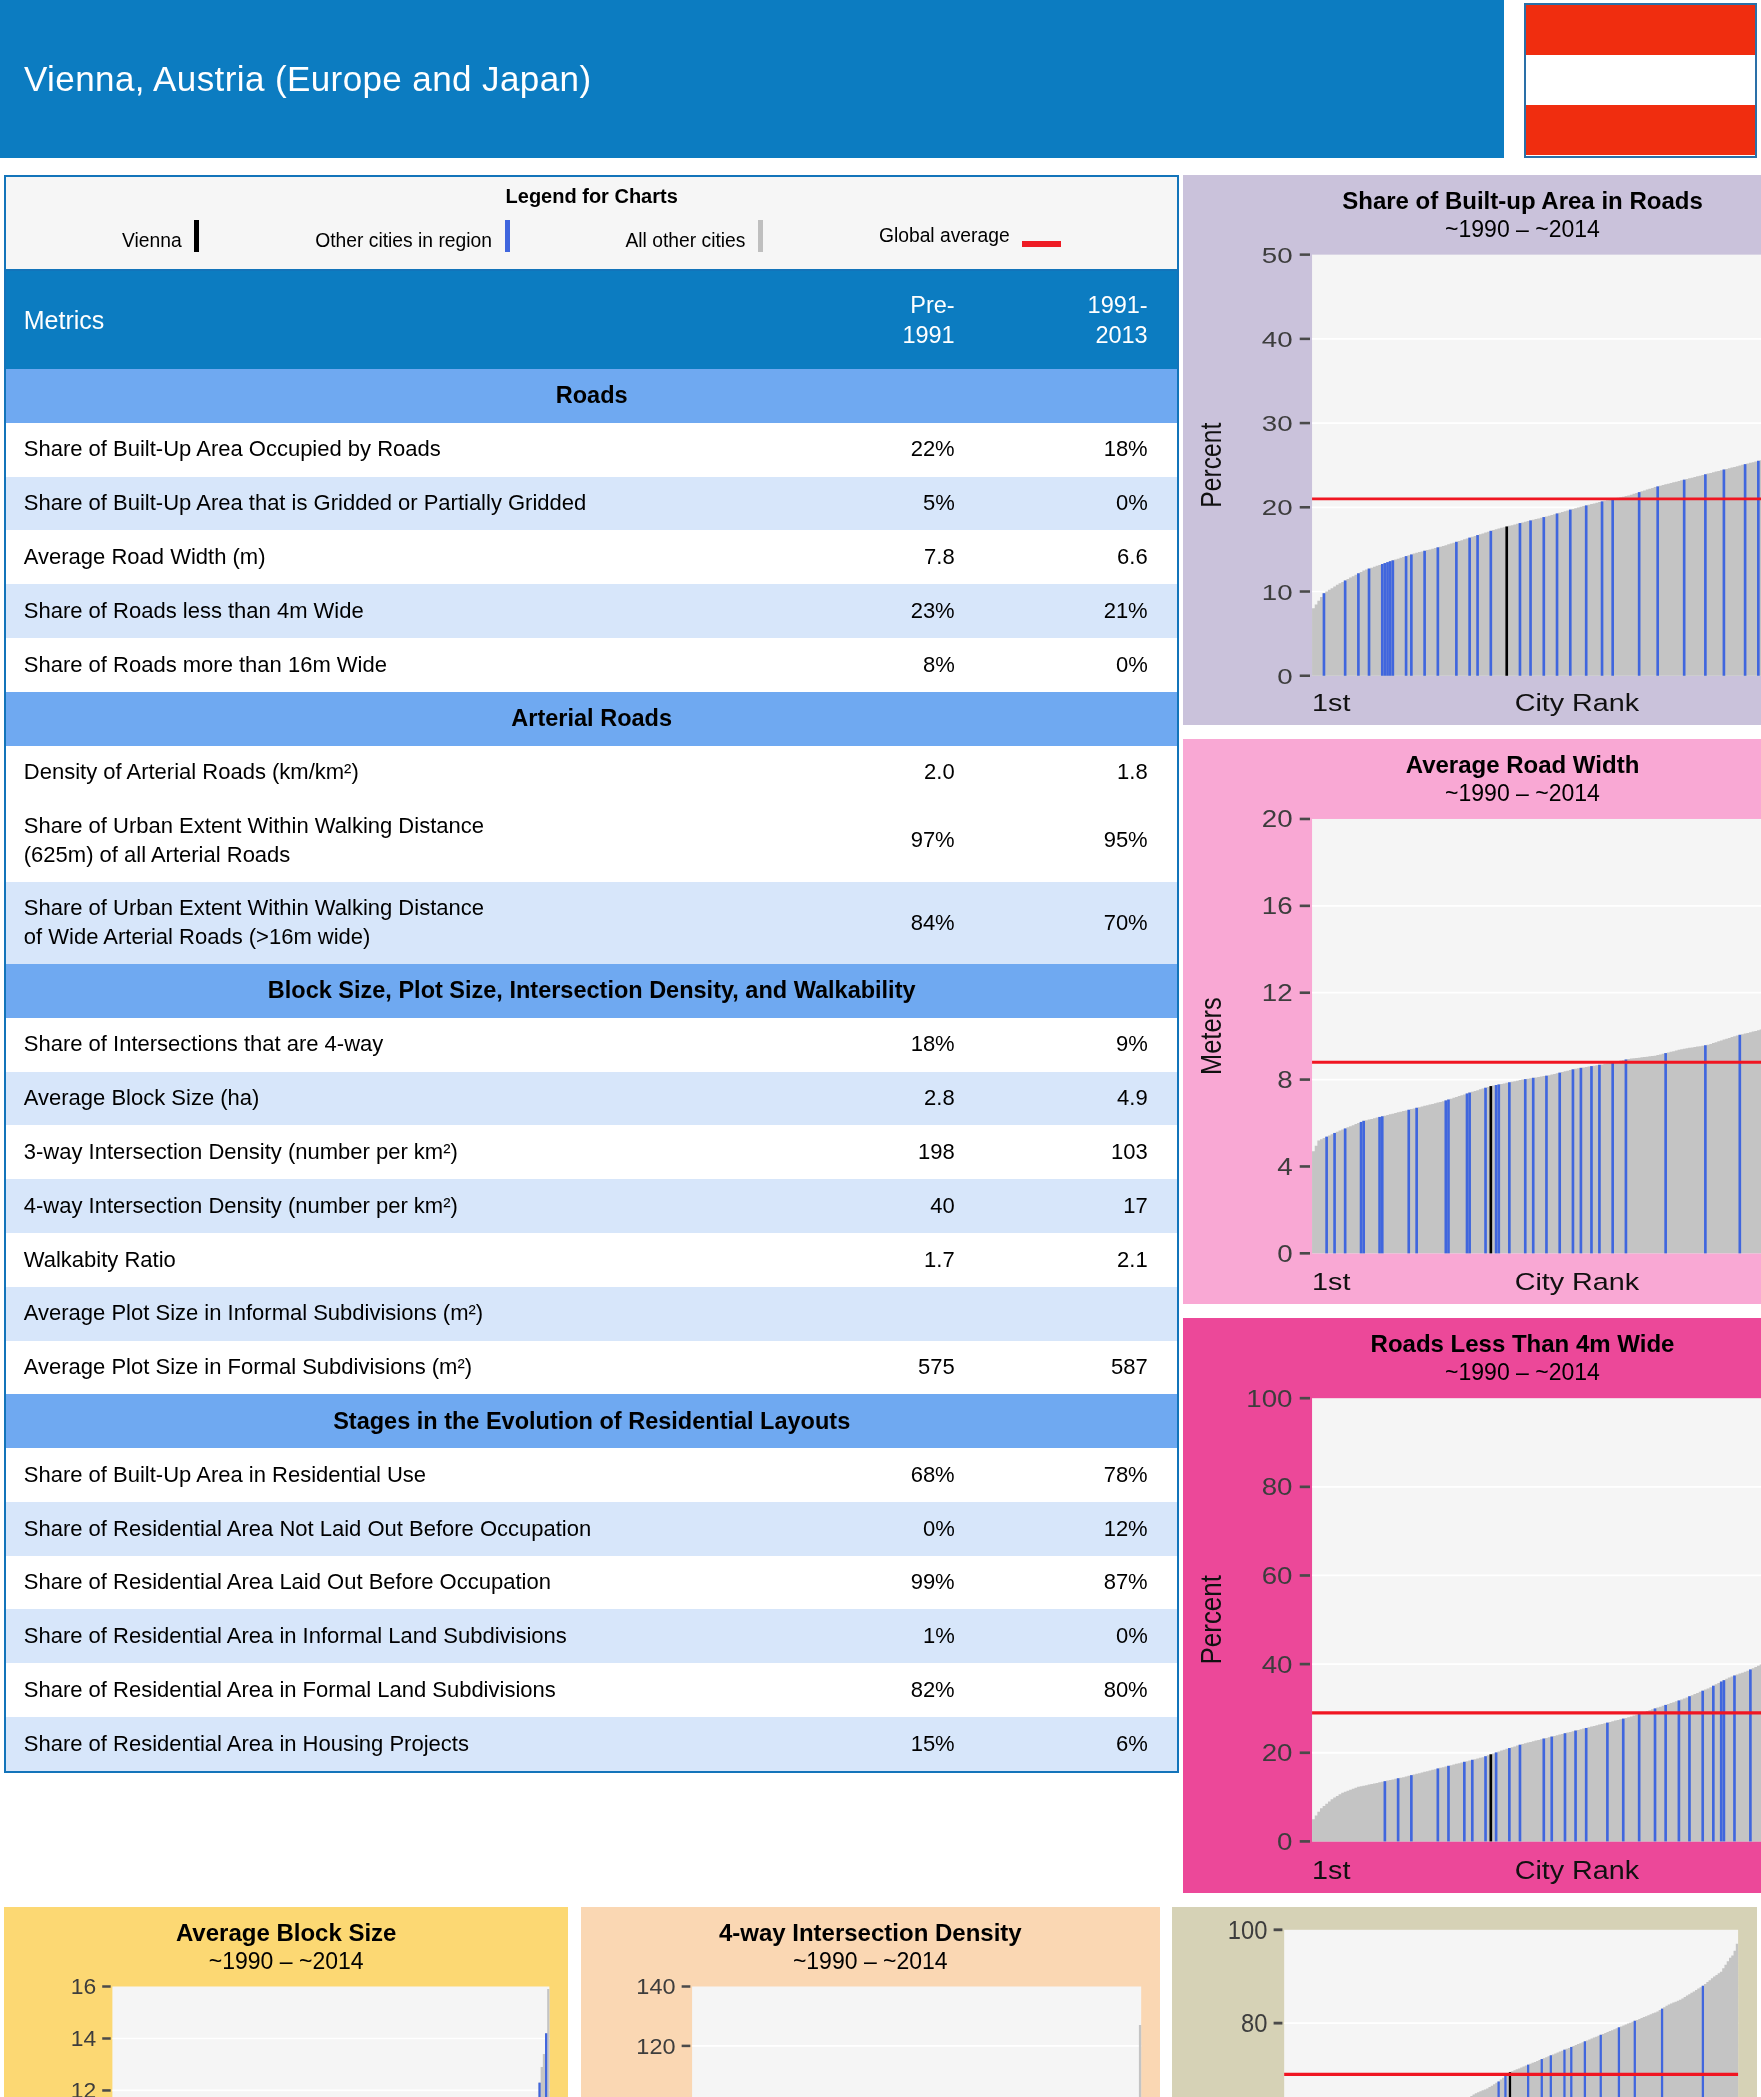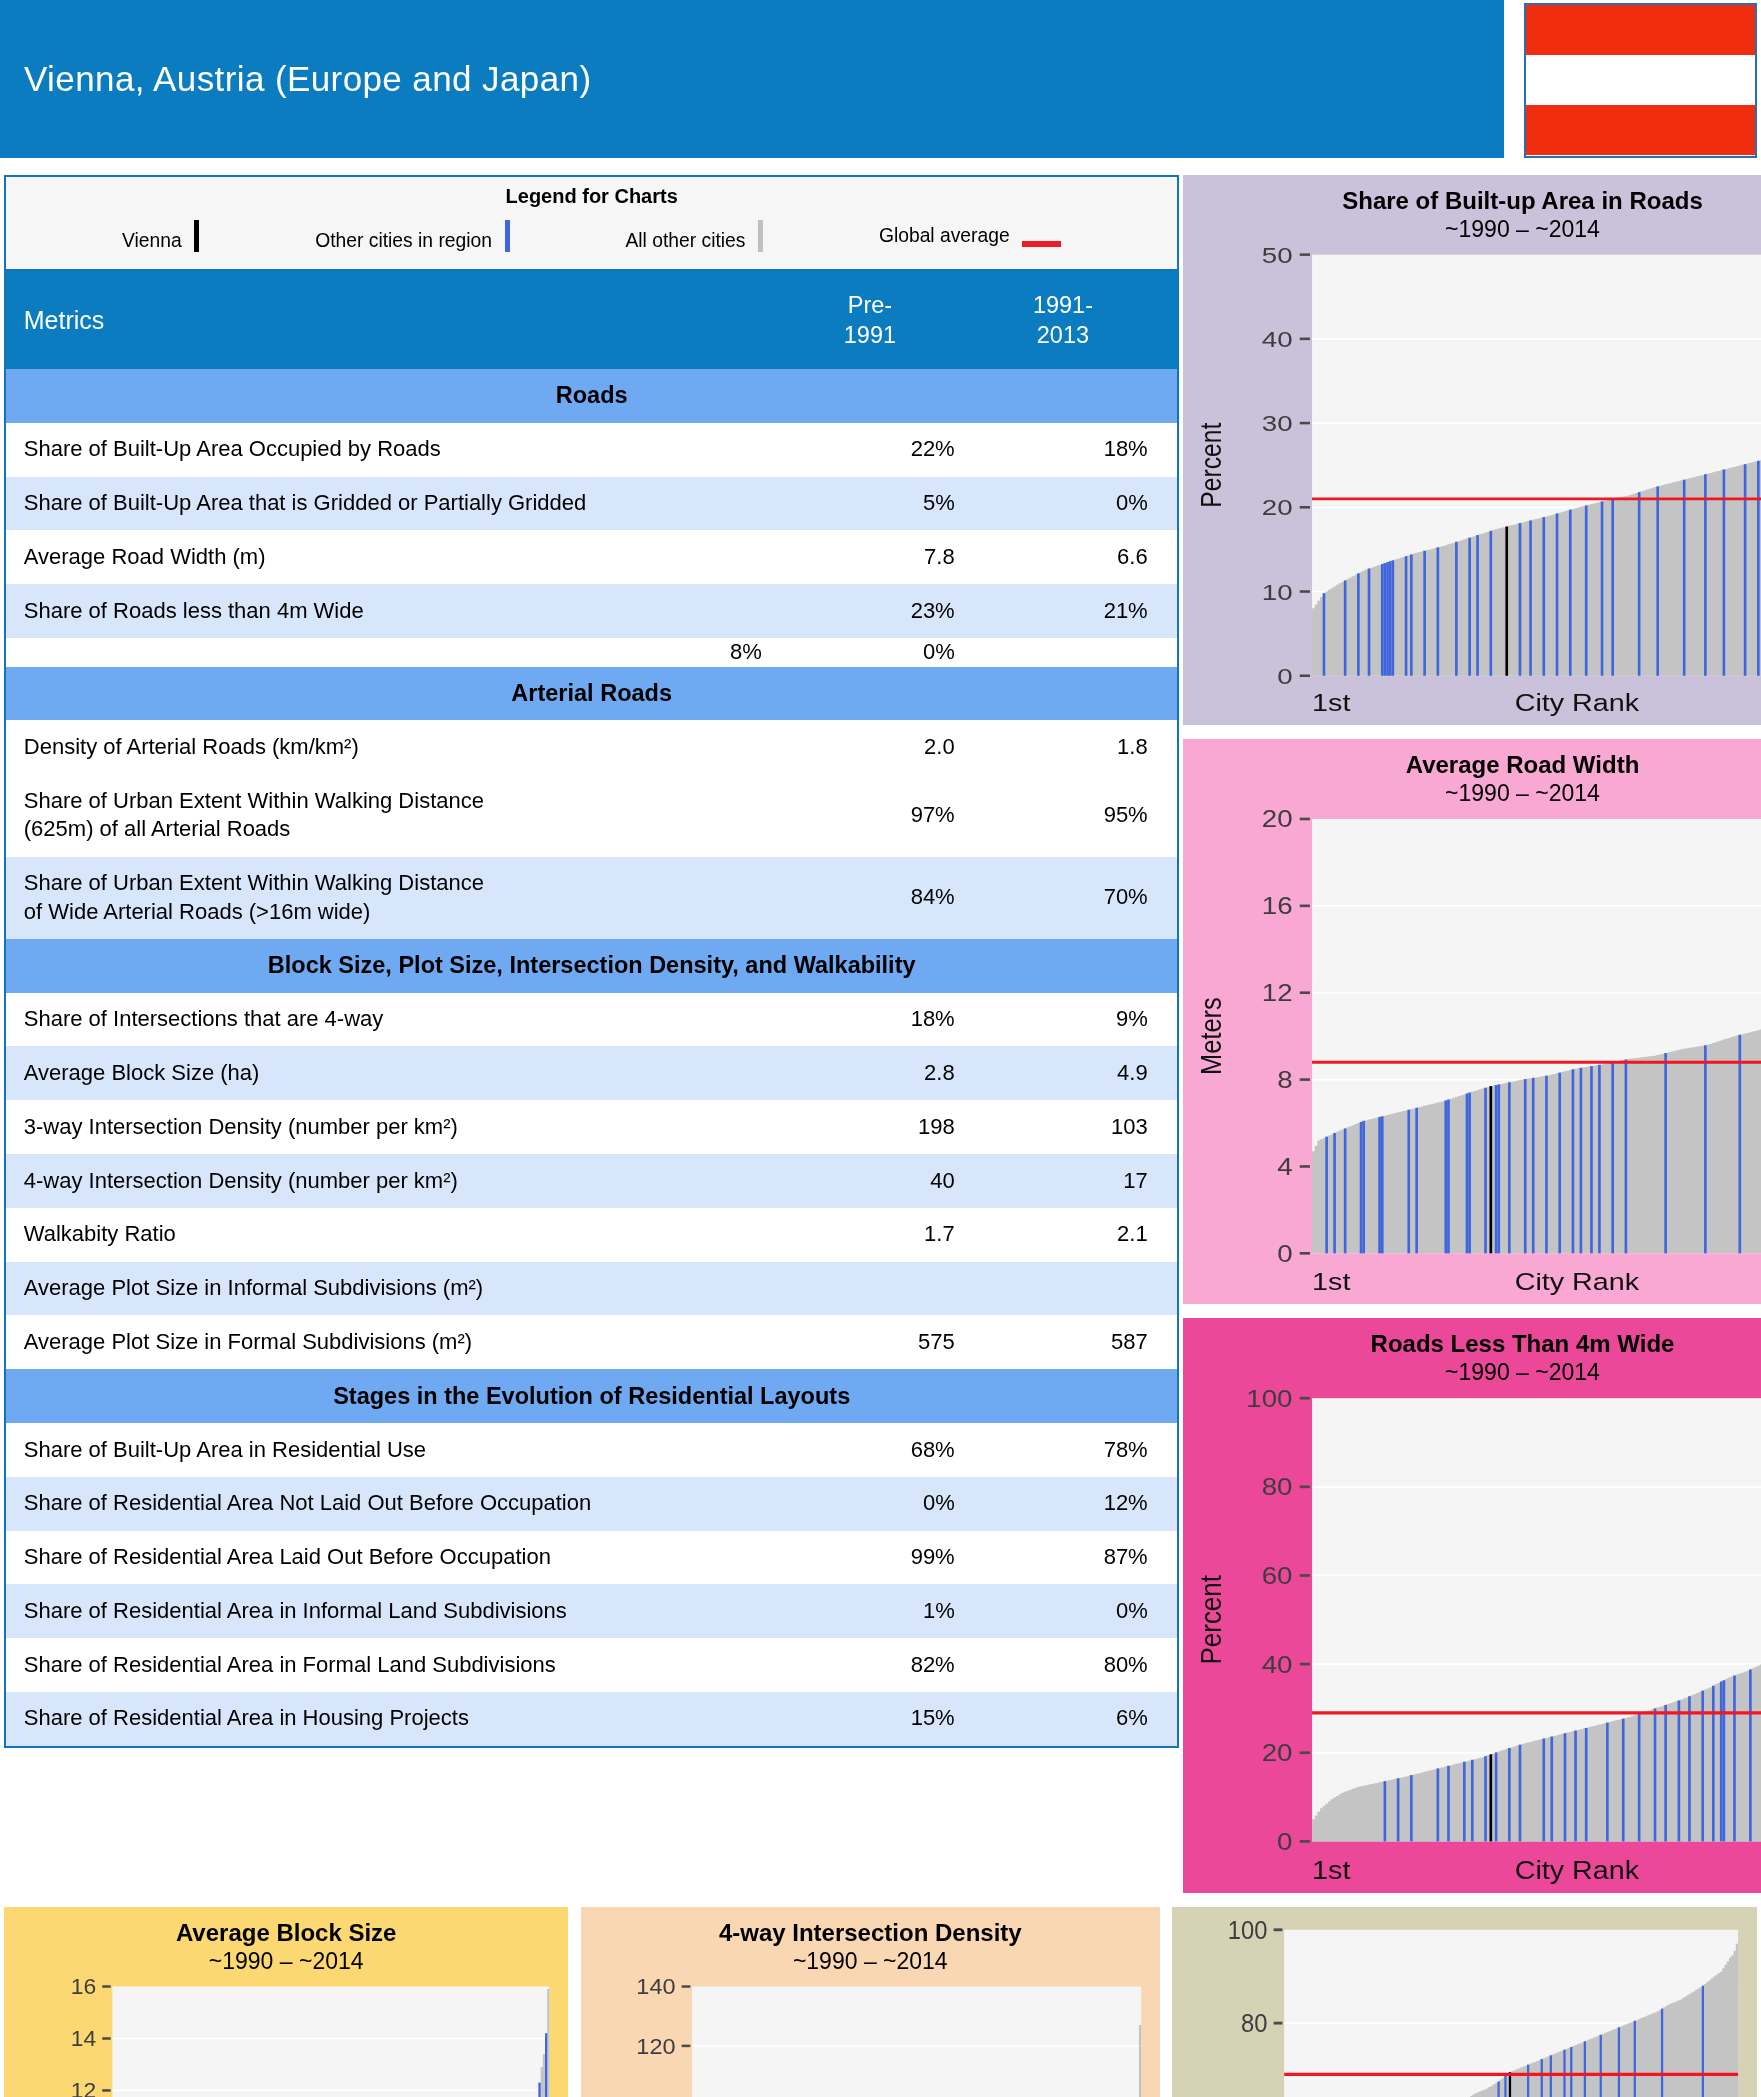--- a/index.html
+++ b/index.html
@@ -24,21 +24,21 @@
   .legend-title{font-size:20px;font-weight:bold;text-align:center;margin-top:7.6px;color:#000;}
   .legend-row{display:flex;justify-content:space-evenly;align-items:center;margin-top:12.6px;}
   .legend-item{display:flex;align-items:flex-end;gap:12.6px;}
   .legend-label{font-size:19.3px;color:#000;}
   .sym-bar{width:5px;height:32px;display:inline-block;}
   .sym-dash{width:39px;height:5.9px;display:inline-block;}
 
   #metrics-table{border:2.5px solid #1374BA;background:#fff;box-sizing:border-box;}
   .t-header{display:grid;grid-template-columns:779px 193px 193px;background:#0C7CC1;color:#fff;}
   .t-h-label{font-size:25px;padding:25px 0 25px 17.6px;align-self:center;}
-  .t-h-v{font-size:23.5px;text-align:center;white-space:pre-line;line-height:1.3;
+  .t-h-v{font-size:23.5px;text-align:right;white-space:pre-line;line-height:1.3;
          padding:18.5px 23.5px 18.5px 0;align-self:center;}
   .sec-row{background:#6FA9F1;text-align:center;font-weight:bold;font-size:23.5px;
            color:#000;padding:13.4px 4.2px;}
   .data-row{display:grid;grid-template-columns:779px 193px 193px;background:#fff;}
   .data-row.alt{background:#D7E6FA;}
   .cell{font-size:22px;color:#000;line-height:1.3;align-self:center;}
   .cell.label{padding:12.6px 0 12.6px 17.6px;white-space:pre-line;}
   .cell.val{text-align:right;padding-right:23.5px;}
 
   
@@ -116,20 +116,21 @@
             <div class="cell label">Average Road Width (m)</div>
             <div class="cell val">7.8</div>
             <div class="cell val">6.6</div>
           </div>
           <div class="data-row alt">
             <div class="cell label">Share of Roads less than 4m Wide</div>
             <div class="cell val">23%</div>
             <div class="cell val">21%</div>
           </div>
           <div class="data-row">
+            <div class="cell label">Share of Roads more than 16m Wide</div>
             <div class="cell val">8%</div>
             <div class="cell val">0%</div>
           </div>
           <div class="sec-row">Arterial Roads</div>
           <div class="data-row">
             <div class="cell label">Density of Arterial Roads (km/km²)</div>
             <div class="cell val">2.0</div>
             <div class="cell val">1.8</div>
           </div>
           <div class="data-row">

